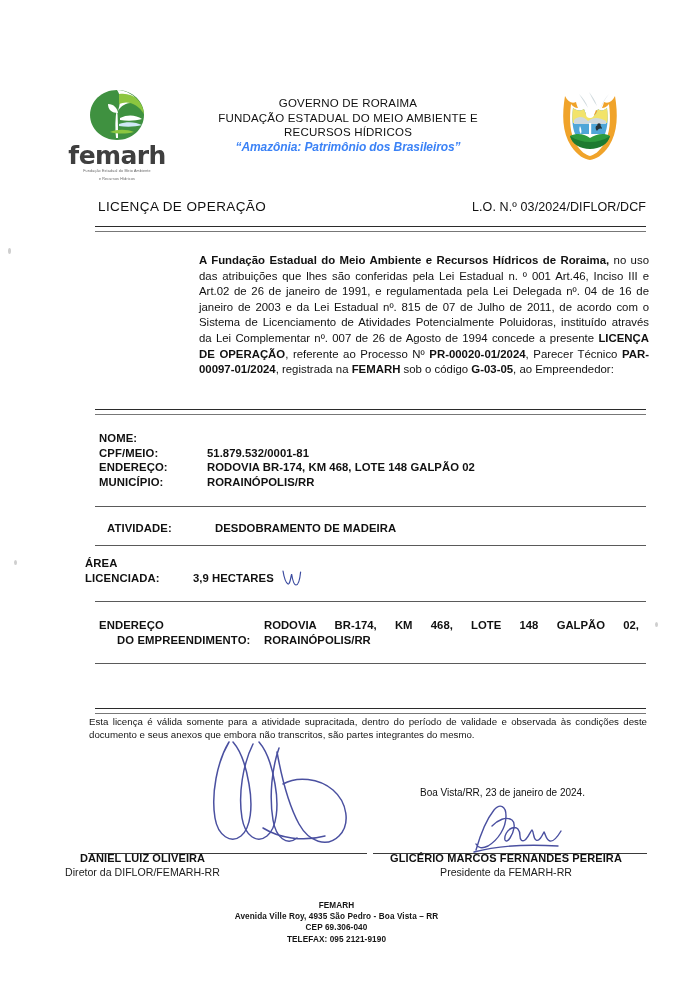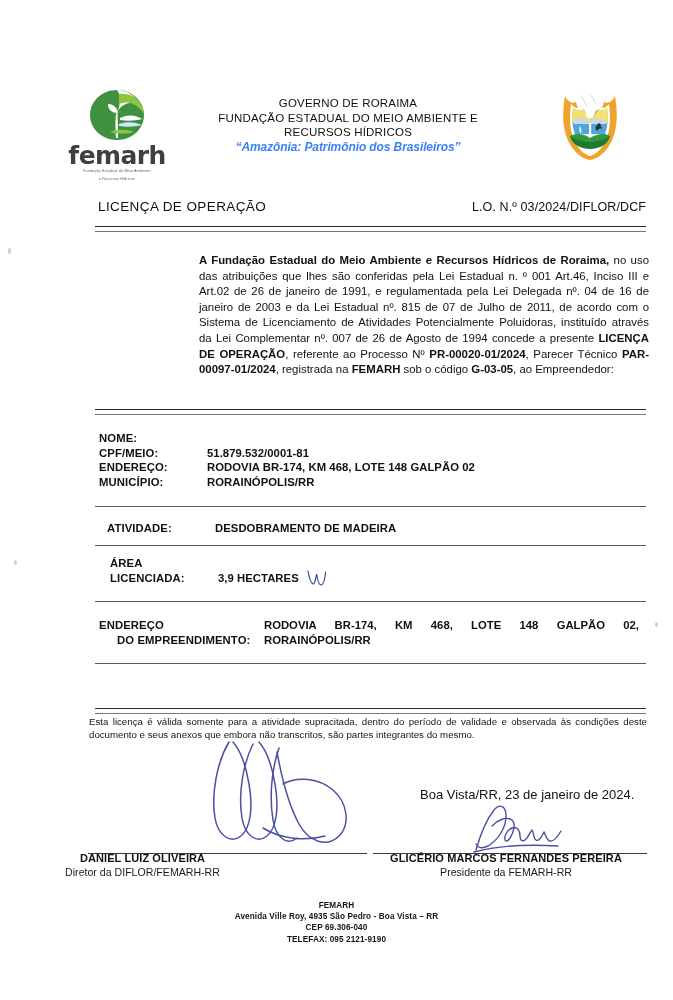--- a/index.html
+++ b/index.html
@@ -160,21 +160,21 @@
     font-weight: bold;
     letter-spacing: 0.05px;
   }
 
   .block-party { left: 99px; top: 431px; width: 545px; }
   .block-party .flabel { width: 108px; }
 
   .block-activity { left: 99px; top: 521px; width: 545px; margin-left: 8px; }
   .block-activity .flabel { width: 108px; }
 
-  .block-area { left: 110px; top: 556px; width: 545px; }
+  .block-area { left: 85px; top: 556px; width: 545px; }
   .block-area .flabel { width: 108px; }
 
   .block-addr { left: 99px; top: 618px; width: 545px; }
   .block-addr .flabel { width: 165px; }
   .block-addr .addr-val {
     width: 375px;
     font-weight: bold;
     text-align: justify;
     line-height: 14.8px;
   }
@@ -205,21 +205,21 @@
     line-height: 12.6px;
     text-align: justify;
     color: #151515;
   }
 
   
   .place-date {
     position: absolute;
     left: 420px;
     top: 787px;
-    font-size: 13px;
+    font-size: 10px;
     color: #111;
   }
   .sig-area {
     position: absolute;
     left: 0;
     top: 740px;
     width: 673px;
     height: 145px;
   }
   .sig-line {

